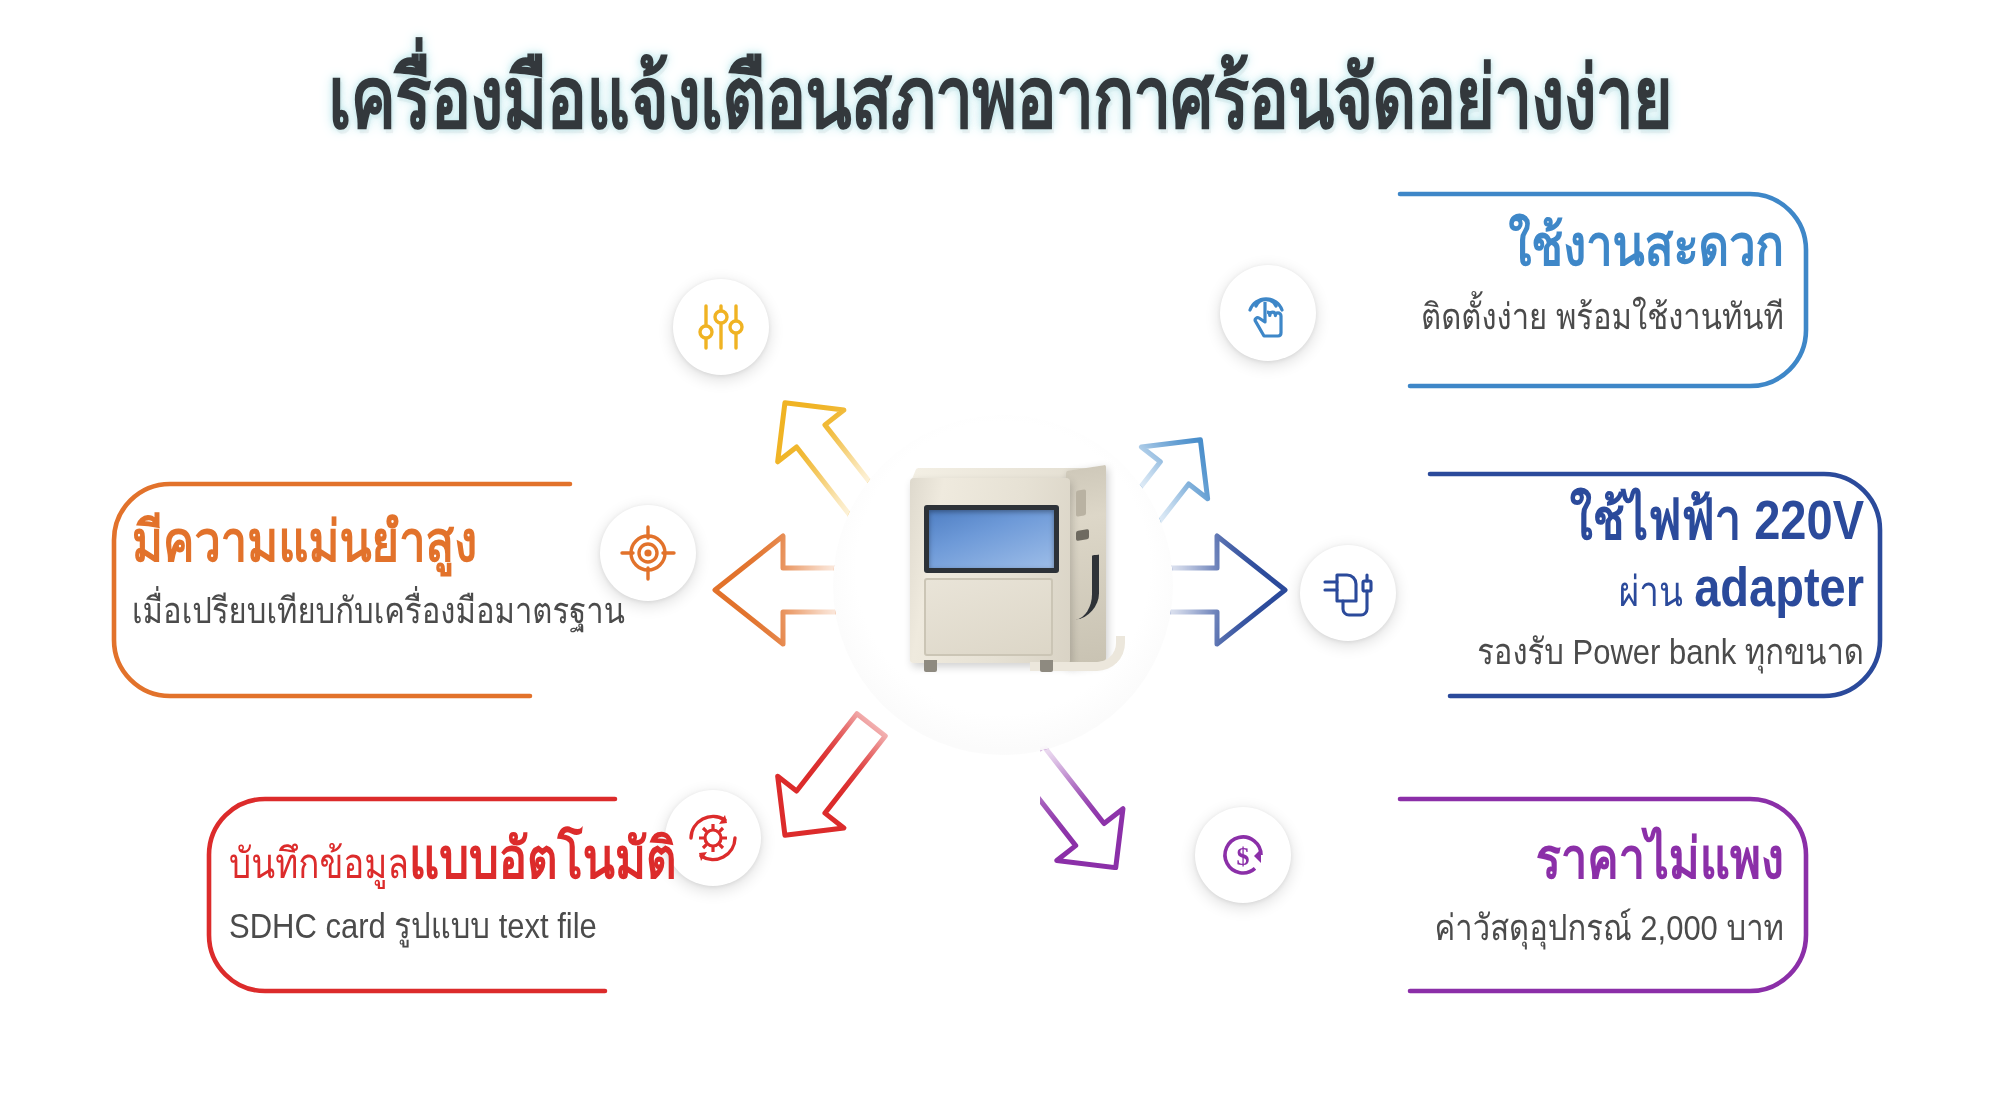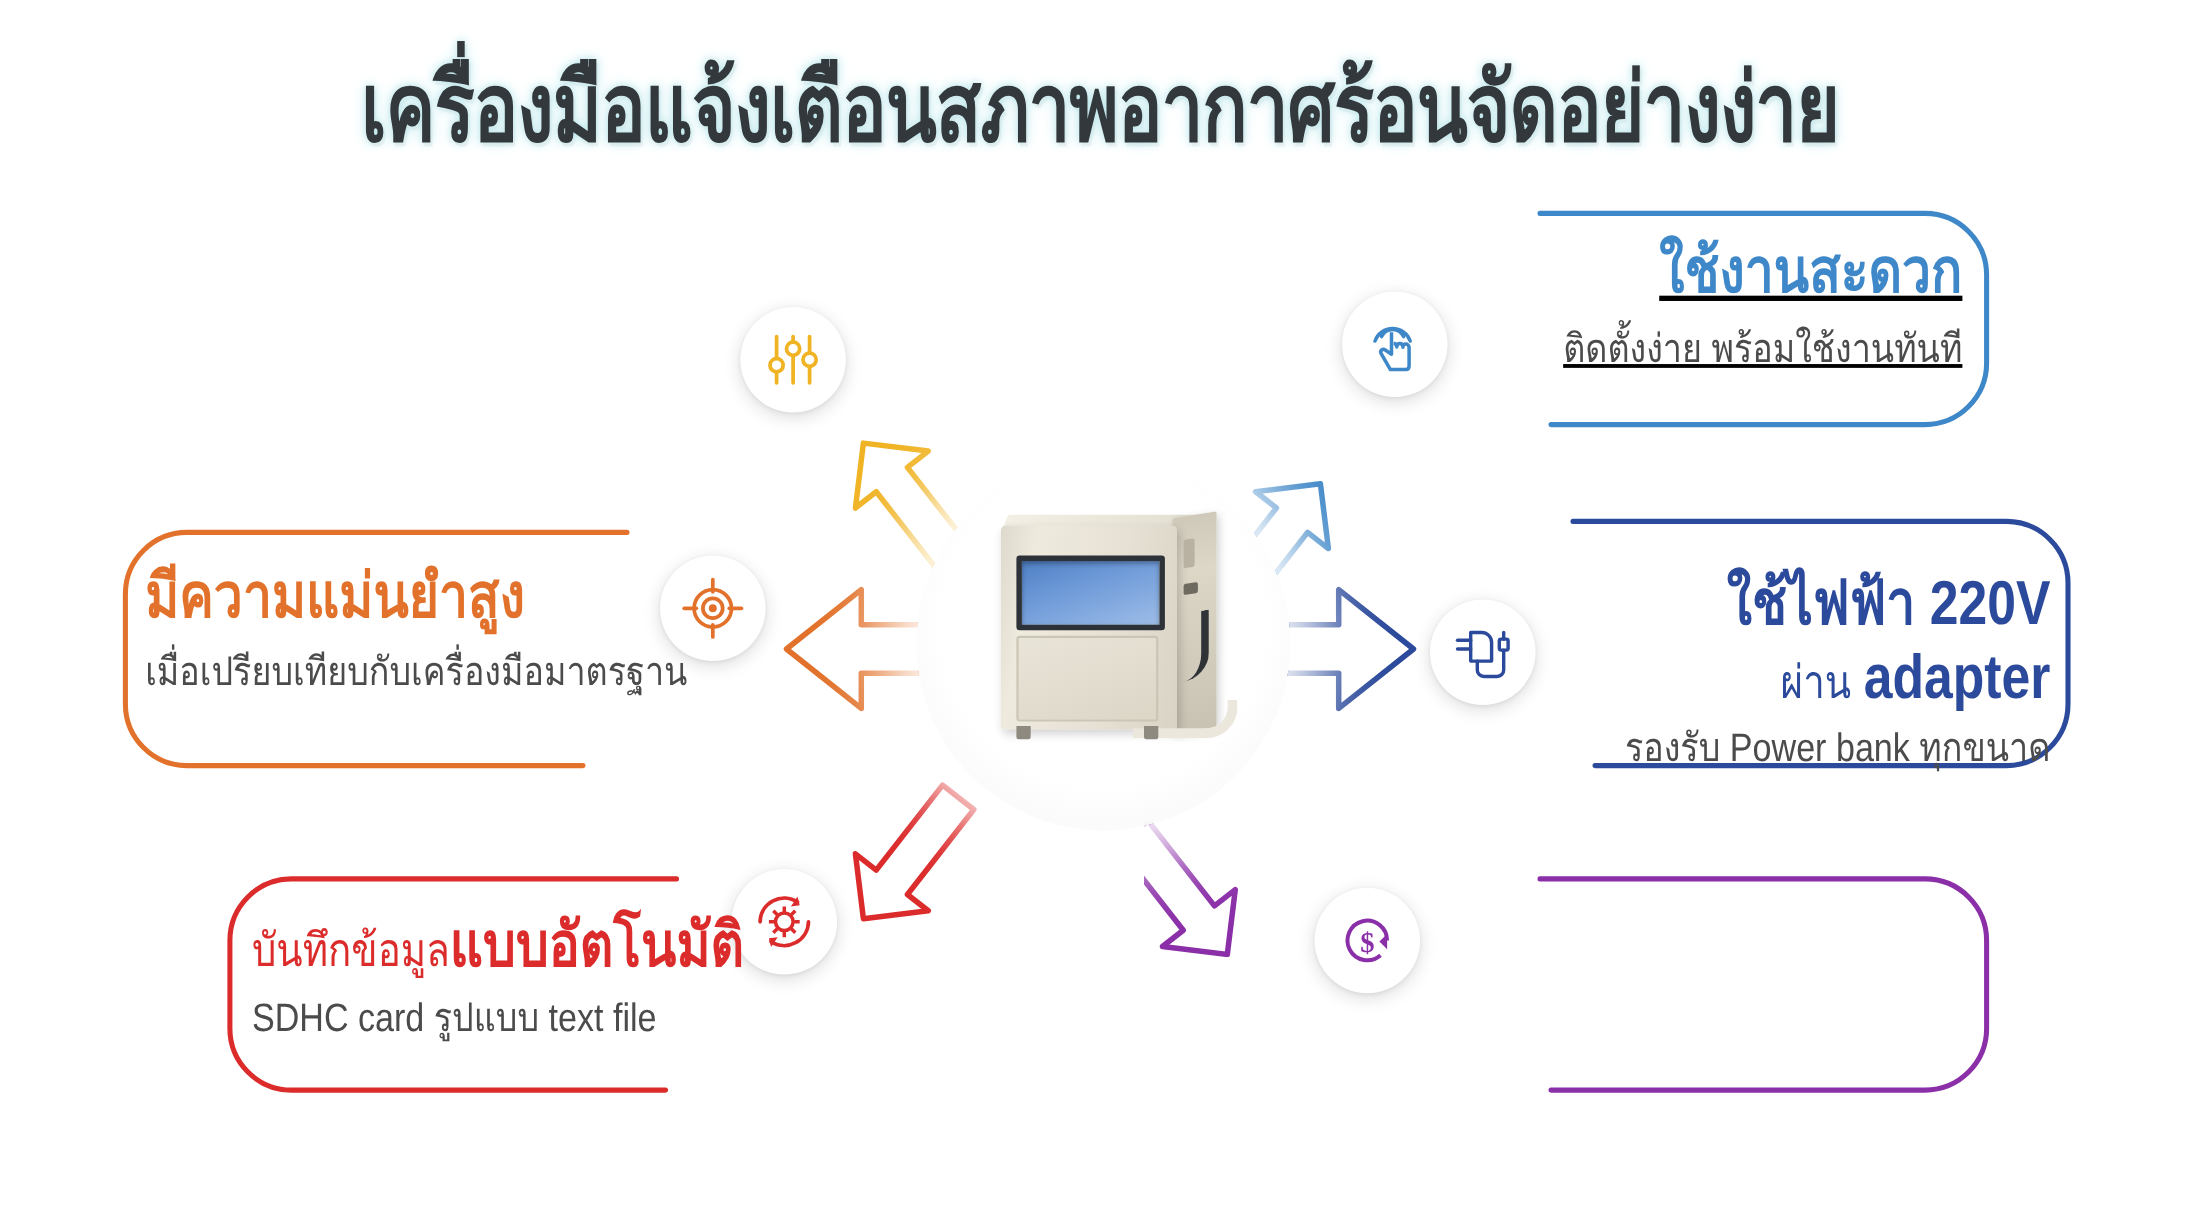--- a/index.html
+++ b/index.html
@@ -239,43 +239,49 @@
         <span class="lite">บันทึกข้อมูล</span><span class="big">แบบอัตโนมัติ</span>
       </div>
       <div class="p-sub" style="margin-top:24px;">SDHC card รูปแบบ text file</div>
     </div>
   </div>
 
   <div class="panel" style="left:1390px;top:190px;width:420px;height:200px;">
     <svg class="brace" width="420" height="200" viewBox="0 0 420 200">
       <path d="M10 4 H360 A56 56 0 0 1 416 60 V140 A56 56 0 0 1 360 196 H20" fill="none" stroke="#3E87C8" stroke-width="4.6" stroke-linecap="round"></path>
     </svg>
-    <div class="txt ralign" style="right:26px;top:26px;width:370px;text-decoration:underline;">
+    <div class="txt ralign" style="right:26px;top:26px;width:370px;">
       <div class="p-head right" style="color:#3E87C8;">
         <span class="big">ใช้งานสะดวก</span>
       </div>
       <div class="p-sub right" style="margin-top:28px;">ติดตั้งง่าย พร้อมใช้งานทันที</div>
     </div>
   </div>
 
   <div class="panel" style="left:1420px;top:470px;width:470px;height:230px;">
     <svg class="brace" width="470" height="230" viewBox="0 0 470 230">
       <path d="M10 4 H404 A56 56 0 0 1 460 60 V170 A56 56 0 0 1 404 226 H30" fill="none" stroke="#2B4A9B" stroke-width="4.6" stroke-linecap="round"></path>
     </svg>
-    <div class="txt ralign" style="right:26px;top:20px;width:420px;margin-top:28px;">
+    <div class="txt ralign" style="right:26px;top:20px;width:420px;">
       <div class="p-head right" style="color:#2B4A9B;">
         <span class="big">ใช้ไฟฟ้า 220V</span>
       </div>
       <div class="p-head right" style="color:#2B4A9B;margin-top:16px;">
         <span class="lite">ผ่าน</span>
         <span class="big">adapter</span>
       </div>
       <div class="p-sub right" style="margin-top:22px;">รองรับ Power bank ทุกขนาด</div>
     </div>
   </div>
 
   <div class="panel" style="left:1390px;top:795px;width:420px;height:200px;">
     <svg class="brace" width="420" height="200" viewBox="0 0 420 200">
       <path d="M10 4 H360 A56 56 0 0 1 416 60 V140 A56 56 0 0 1 360 196 H20" fill="none" stroke="#8B2FA8" stroke-width="4.6" stroke-linecap="round"></path>
     </svg>
+    <div class="txt ralign" style="right:26px;top:34px;width:370px;">
+      <div class="p-head right" style="color:#8B2FA8;">
+        <span class="big">ราคาไม่แพง</span>
+      </div>
+      <div class="p-sub right" style="margin-top:26px;">ค่าวัสดุอุปกรณ์ 2,000 บาท</div>
+    </div>
   </div>
 
 </div>
 
 </body></html>

